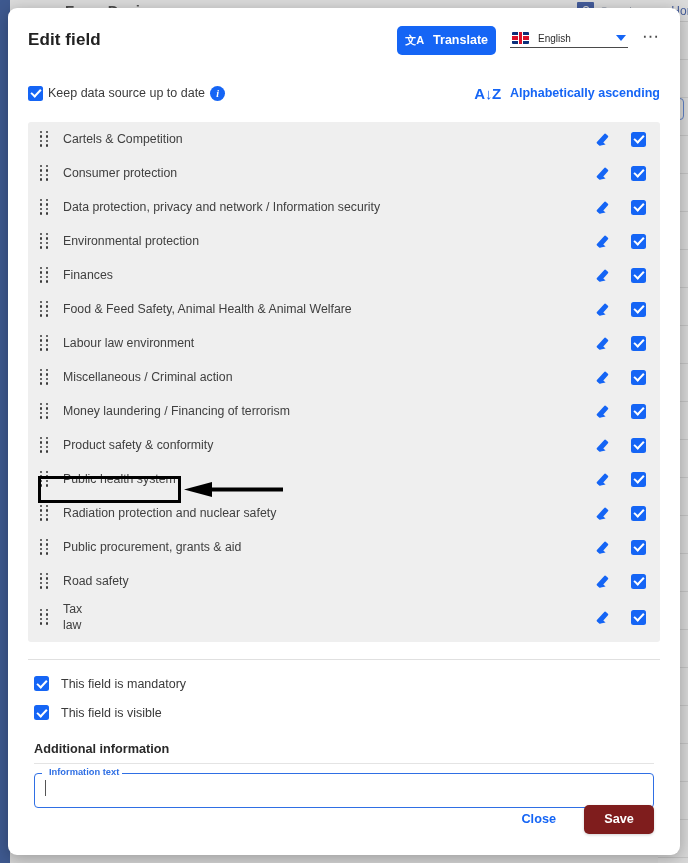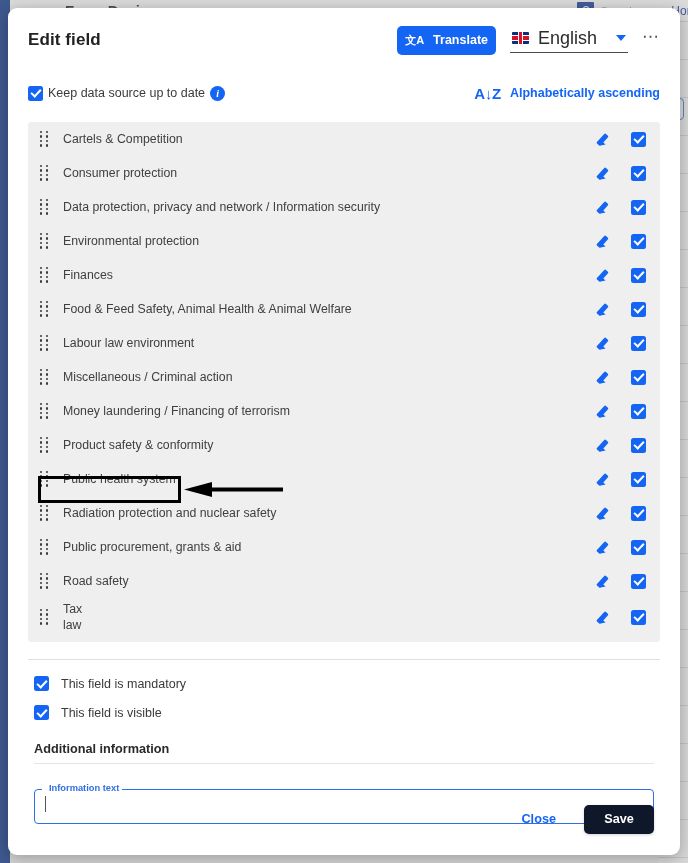--- a/index.html
+++ b/index.html
@@ -179,21 +179,21 @@
   }
   .flag::after {
     content: "";
     position: absolute;
     left: 6.8px; top: 0;
     width: 3.4px; height: 12px;
     background: #d8112a;
     box-shadow: 0 0 0 1px #ffffff;
   }
   #lang-label {
-    font-size: 18px;
+    font-size: 10px;
     color: #2b2b2b;
     flex: 1;
   }
   .caret-down {
     width: 0; height: 0;
     border-left: 5px solid transparent;
     border-right: 5px solid transparent;
     border-top: 6px solid #1565f5;
   }
   #more-menu {
@@ -402,21 +402,21 @@
     color: #2a2a2a;
   }
   #additional-rule {
     margin-top: 7px;
     height: 1px;
     background: #e4e4e4;
     margin-right: 6px;
   }
   #info-field {
     position: relative;
-    margin-top: 25px;
+    margin-top: 9px;
     margin-right: 6px;
     height: 35px;
     border: 1.6px solid #2f6fe4;
     border-radius: 4px;
     border-top-color: #2f6fe4;
     cursor: text;
   }
   #info-field::before {
     content: "";
     position: absolute;
@@ -460,21 +460,21 @@
     background: none;
     border: none;
     color: #1565f5;
     font-size: 12.7px;
     font-weight: bold;
     font-family: "Liberation Sans", sans-serif;
     cursor: pointer;
     padding: 6px 4px;
   }
   #save-btn {
-    background: #0f172a;
+    background: #7f1d1d;
     color: #ffffff;
     border: none;
     border-radius: 5px;
     width: 70px;
     height: 29px;
     font-size: 12.7px;
     font-weight: bold;
     font-family: "Liberation Sans", sans-serif;
     cursor: pointer;
     box-shadow: 0 1px 3px rgba(0,0,0,0.18);

